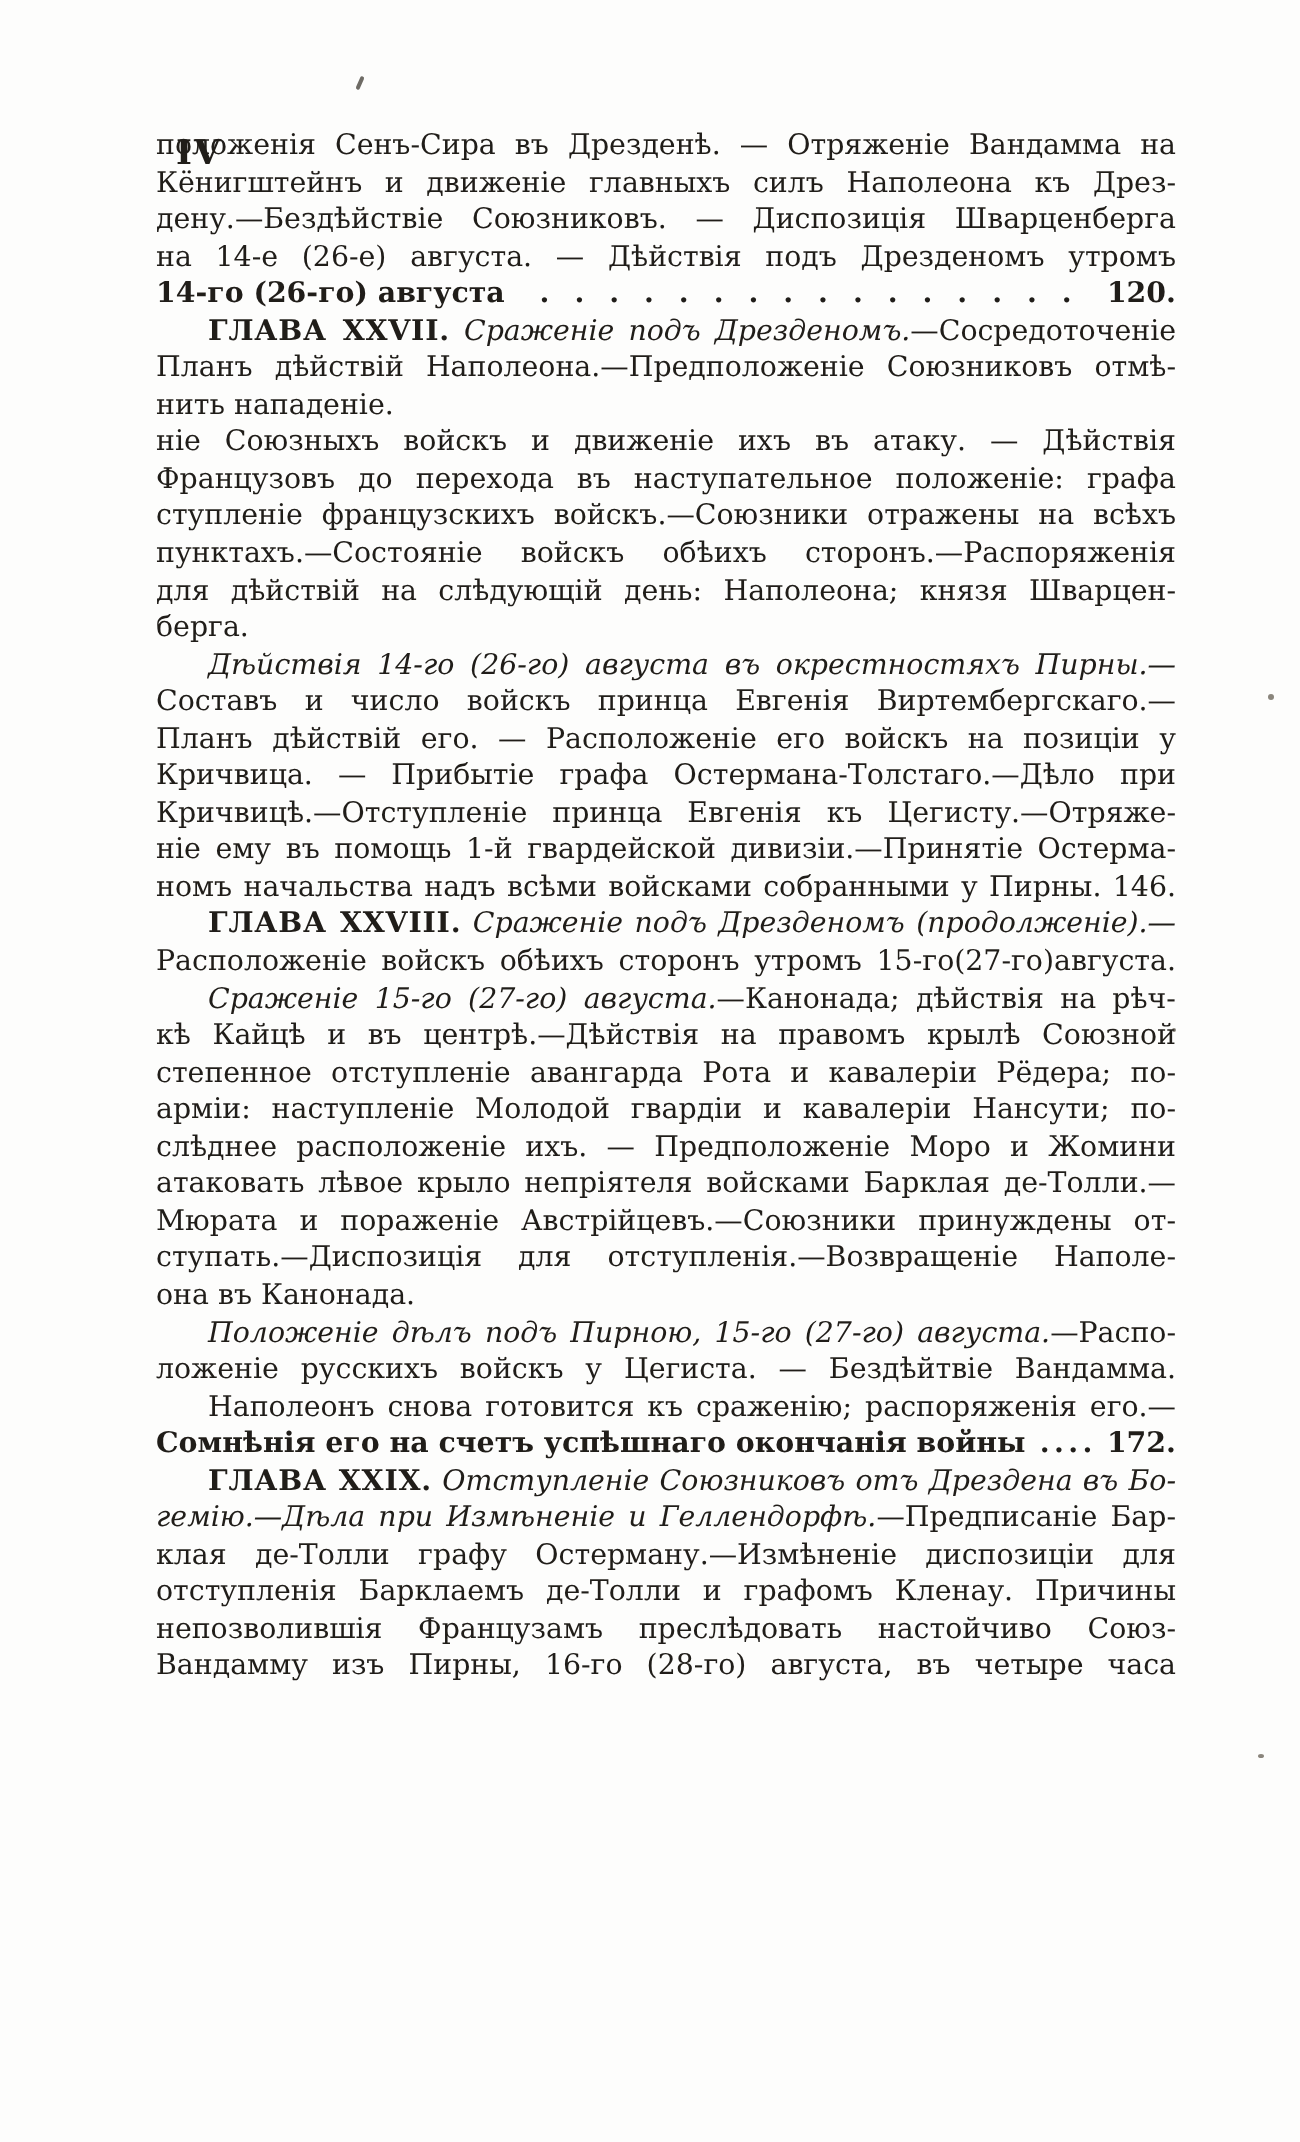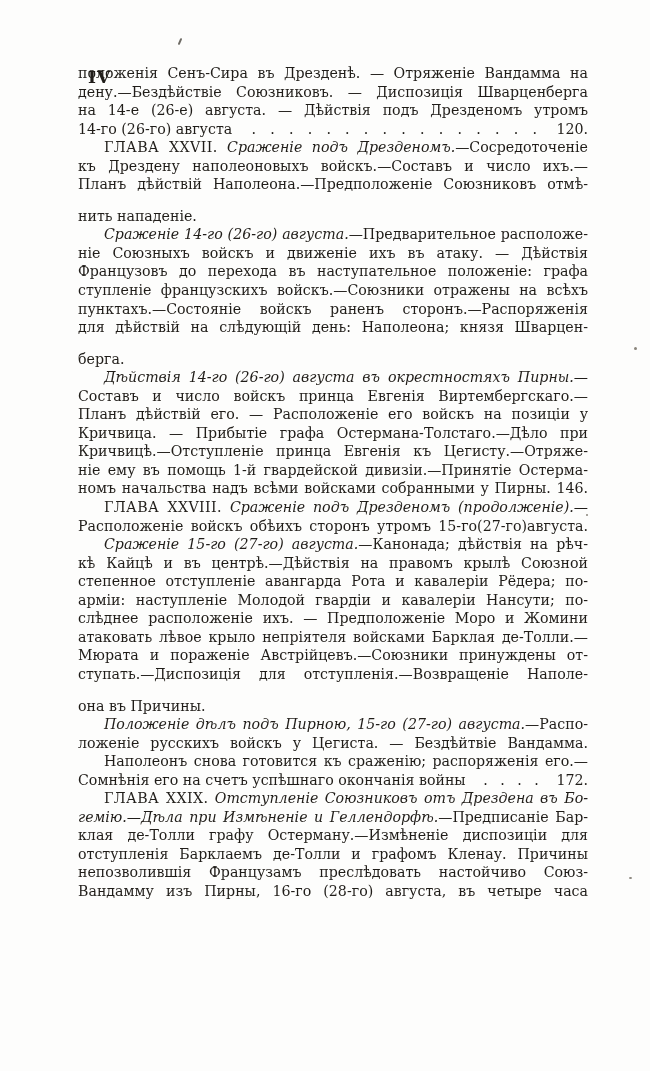--- a/index.html
+++ b/index.html
@@ -45,28 +45,29 @@
     font-size: 14.2px;
     line-height: 18.55px;
     overflow: hidden;
   }
   .para { margin: 0; }
   .line {
     text-align: justify;
     text-align-last: justify;
     white-space: normal;
   }
-  .line.end { text-align-last: left; margin-top: 13px; }
+  .line.end { text-align-last: left; }
   .line.indent { text-indent: 26px; }
   .line.leader {
     display: flex;
     align-items: flex-end;
     text-align: left;
+    font-weight: bold;
   }
-  .run-b { font-weight: normal; letter-spacing: 0.4px; }
+  .run-b { font-weight: bold; letter-spacing: 0.4px; }
   .run-i { font-style: italic; }
   .run-r { }
   .run-n { white-space: nowrap; }
   .dots {
     flex: 1 1 auto;
     display: flex;
     justify-content: space-evenly;
     align-items: baseline;
     margin: 0 5px;
     overflow: hidden;
@@ -78,20 +79,21 @@
 
 <div class="page">
   <div class="folio">IV</div>
   <div class="ink-mark"></div>
   <div class="speck speck-1"></div>
   <div class="speck speck-2"></div>
   <div class="speck speck-3"></div>
   <div class="text-block">
       <div class="para">
         <div class="line"><span class="run-r">положенія Сенъ-Сира въ Дрезденѣ. — Отряженіе Вандамма на</span></div>
+        <div class="line"><span class="run-r">Кёнигштейнъ и движеніе главныхъ силъ Наполеона къ Дрез-</span></div>
         <div class="line"><span class="run-r">дену.—Бездѣйствіе Союзниковъ. — Диспозиція Шварценберга</span></div>
         <div class="line"><span class="run-r">на 14-е (26-е) августа. — Дѣйствія подъ Дрезденомъ утромъ</span></div>
         <div class="line leader">
           <span class="run-r">14-го (26-го) августа</span>
           <span class="dots">
             <span>.</span>
             <span>.</span>
             <span>.</span>
             <span>.</span>
             <span>.</span>
@@ -105,30 +107,28 @@
             <span>.</span>
             <span>.</span>
             <span>.</span>
             <span>.</span>
           </span>
           <span class="run-n">120.</span>
         </div>
       </div>
       <div class="para">
         <div class="line indent"><span class="run-b">ГЛАВА XXVII.</span><span class="run-i"> Сраженіе подъ Дрезденомъ.</span><span class="run-r">—Сосредоточеніе</span></div>
-        <div class="line"><span class="run-r">къ Дрездену наполеоновыхъ войскъ.—Составъ и число ихъ.—</span></div>
         <div class="line"><span class="run-r">Планъ дѣйствій Наполеона.—Предположеніе Союзниковъ отмѣ-</span></div>
         <div class="line end"><span class="run-r">нить нападеніе.</span></div>
       </div>
       <div class="para">
-        <div class="line indent"><span class="run-i">Сраженіе 14-го (26-го) августа.</span><span class="run-r">—Предварительное расположе-</span></div>
         <div class="line"><span class="run-r">ніе Союзныхъ войскъ и движеніе ихъ въ атаку. — Дѣйствія</span></div>
         <div class="line"><span class="run-r">Французовъ до перехода въ наступательное положеніе: графа</span></div>
         <div class="line"><span class="run-r">ступленіе французскихъ войскъ.—Союзники отражены на всѣхъ</span></div>
-        <div class="line"><span class="run-r">пунктахъ.—Состояніе войскъ раненъ сторонъ.—Распоряженія</span></div>
+        <div class="line"><span class="run-r">пунктахъ.—Состояніе войскъ обѣихъ сторонъ.—Распоряженія</span></div>
         <div class="line"><span class="run-r">для дѣйствій на слѣдующій день: Наполеона; князя Шварцен-</span></div>
         <div class="line end"><span class="run-r">берга.</span></div>
       </div>
       <div class="para">
         <div class="line indent"><span class="run-i">Дѣйствія 14-го (26-го) августа въ окрестностяхъ Пирны.—</span></div>
         <div class="line"><span class="run-r">Составъ и число войскъ принца Евгенія Виртембергскаго.—</span></div>
         <div class="line"><span class="run-r">Планъ дѣйствій его. — Расположеніе его войскъ на позиціи у</span></div>
         <div class="line"><span class="run-r">Кричвица. — Прибытіе графа Остермана-Толстаго.—Дѣло при</span></div>
         <div class="line"><span class="run-r">Кричвицѣ.—Отступленіе принца Евгенія къ Цегисту.—Отряже-</span></div>
         <div class="line"><span class="run-r">ніе ему въ помощь 1-й гвардейской дивизіи.—Принятіе Остерма-</span></div>
@@ -140,21 +140,21 @@
       </div>
       <div class="para">
         <div class="line indent"><span class="run-i">Сраженіе 15-го (27-го) августа.</span><span class="run-r">—Канонада; дѣйствія на рѣч-</span></div>
         <div class="line"><span class="run-r">кѣ Кайцѣ и въ центрѣ.—Дѣйствія на правомъ крылѣ Союзной</span></div>
         <div class="line"><span class="run-r">степенное отступленіе авангарда Рота и кавалеріи Рёдера; по-</span></div>
         <div class="line"><span class="run-r">арміи: наступленіе Молодой гвардіи и кавалеріи Нансути; по-</span></div>
         <div class="line"><span class="run-r">слѣднее расположеніе ихъ. — Предположеніе Моро и Жомини</span></div>
         <div class="line"><span class="run-r">атаковать лѣвое крыло непріятеля войсками Барклая де-Толли.—</span></div>
         <div class="line"><span class="run-r">Мюрата и пораженіе Австрійцевъ.—Союзники принуждены от-</span></div>
         <div class="line"><span class="run-r">ступать.—Диспозиція для отступленія.—Возвращеніе Наполе-</span></div>
-        <div class="line end"><span class="run-r">она въ Причины.</span></div>
+        <div class="line end"><span class="run-r">она въ Канонада.</span></div>
       </div>
       <div class="para">
         <div class="line indent"><span class="run-i">Положеніе дѣлъ подъ Пирною, 15-го (27-го) августа.</span><span class="run-r">—Распо-</span></div>
         <div class="line"><span class="run-r">ложеніе русскихъ войскъ у Цегиста. — Бездѣйтвіе Вандамма.</span></div>
       </div>
       <div class="para">
         <div class="line indent"><span class="run-r">Наполеонъ снова готовится къ сраженію; распоряженія его.—</span></div>
         <div class="line leader">
           <span class="run-r">Сомнѣнія его на счетъ успѣшнаго окончанія войны</span>
           <span class="dots">

